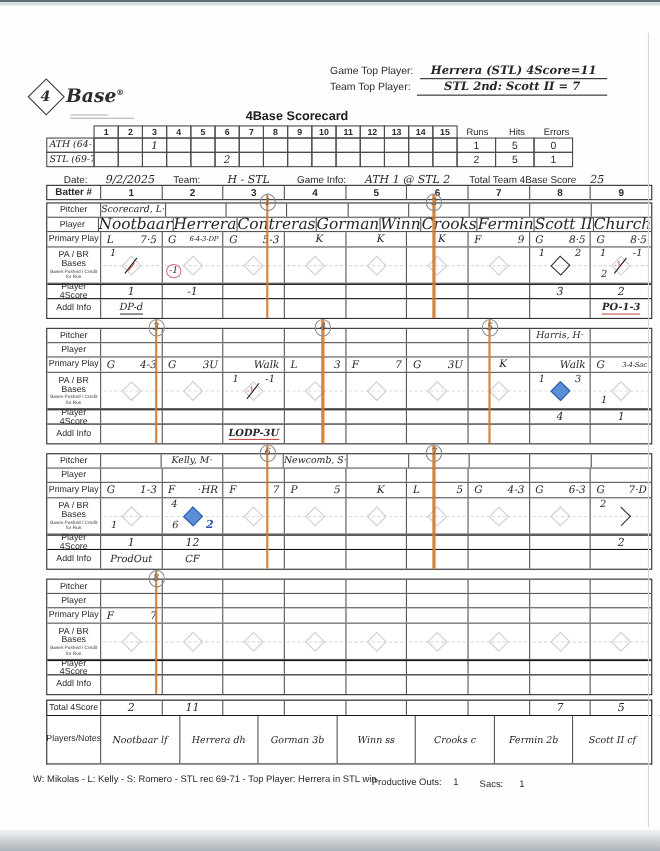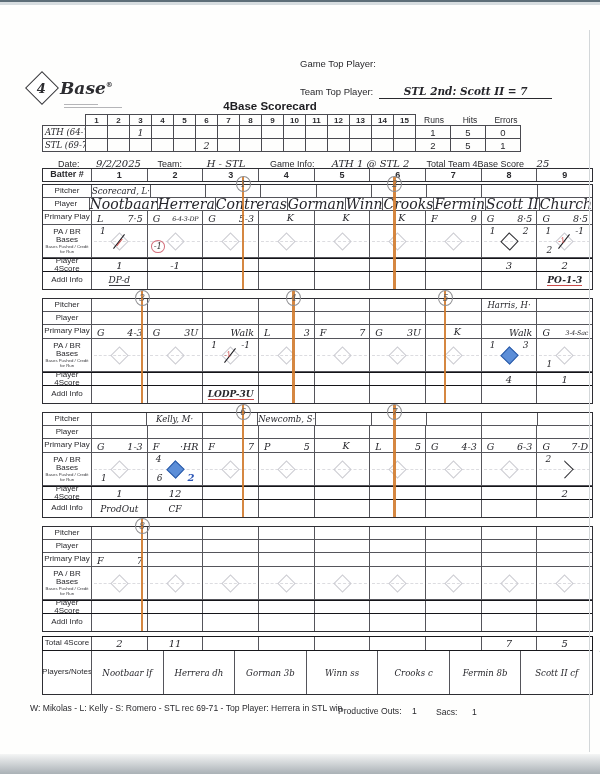--- a/index.html
+++ b/index.html
@@ -19,21 +19,21 @@
   .logo-diamond{position:relative;width:22px;height:22px;border:1.6px solid #3a3a3e;
     transform:rotate(45deg);display:flex;align-items:center;justify-content:center;background:#fff;}
   .logo-num{transform:rotate(-45deg);font:italic bold 13px "DejaVu Serif",serif;color:#2c2c30;}
   .logo-text{margin-left:6px;font:italic bold 17px "DejaVu Serif",serif;color:#2c2c30;}
   .logo-text sup{font-size:7px;}
   .logo-tag{position:absolute;left:34px;top:26px;}
   .logo-tag i{display:block;height:1px;background:#b5b5b8;margin-top:2px;}
   .logo-tag i.t1{width:34px;} .logo-tag i.t2{width:58px;}
 
   .hdr-right{position:absolute;left:300px;top:58px;width:252px;}
-  .hdr-line{display:flex;align-items:baseline;margin-bottom:16px;}
+  .hdr-line{display:flex;align-items:baseline;margin-bottom:1px;}
   .hdr-line .lbl{font-size:9.5px;white-space:nowrap;}
   .hdr-line .hval{flex:1;margin-left:6px;text-align:center;font-size:10.5px;font-weight:bold;
     border-bottom:1.4px solid #2a2a2e;padding-bottom:1px;white-space:nowrap;}
 
   .title{position:absolute;left:0;right:60px;top:100px;text-align:center;
          font-size:11.5px;font-weight:bold;color:#1d1d21;}
 
   
   .linescore{position:absolute;left:42px;top:114px;}
   .ls-row{display:flex;}
@@ -140,20 +140,21 @@
     <span class="logo-text"><span>Base</span><sup>®</sup></span>
     <span class="logo-tag">
         <i class="t1"></i>
         <i class="t2"></i>
       </span>
   </div>
 
   <div class="hdr-right">
     <div class="hdr-line">
       <span class="lbl">Game Top Player:</span>
+      <span class="hw hval">Herrera (STL) 4Score=11</span>
     </div>
     <div class="hdr-line">
       <span class="lbl">Team Top Player:</span>
       <span class="hw hval">STL 2nd: Scott II = 7</span>
     </div>
   </div>
 
   <div class="title">4Base Scorecard</div>
 
   <div id="linescore" class="linescore">
@@ -943,21 +944,21 @@
         <div class="g-cell">
           <span class="hw">Gorman 3b</span>
         </div>
         <div class="g-cell">
           <span class="hw">Winn ss</span>
         </div>
         <div class="g-cell">
           <span class="hw">Crooks c</span>
         </div>
         <div class="g-cell">
-          <span class="hw">Fermin 8b</span>
+          <span class="hw">Fermin 2b</span>
         </div>
         <div class="g-cell">
           <span class="hw">Scott II cf</span>
         </div>
       </div>
     </div>
 
   <div class="footer">
     <span class="f-sum">W: Mikolas - L: Kelly - S: Romero - STL rec 69-71 - Top Player: Herrera in STL win</span>
     <span class="f-po-l">Productive Outs:</span>

